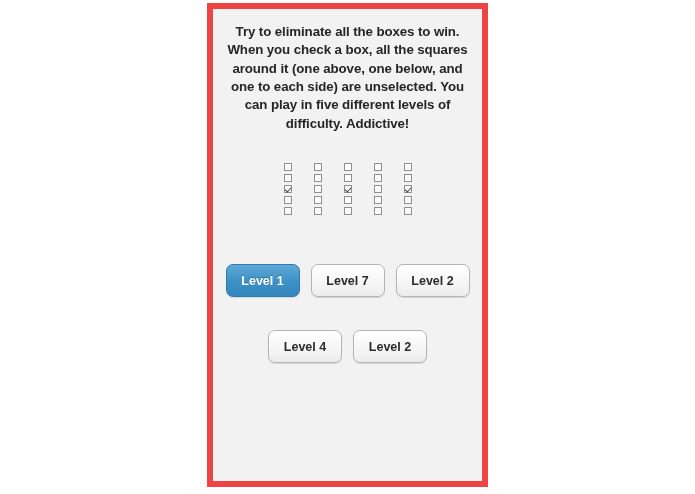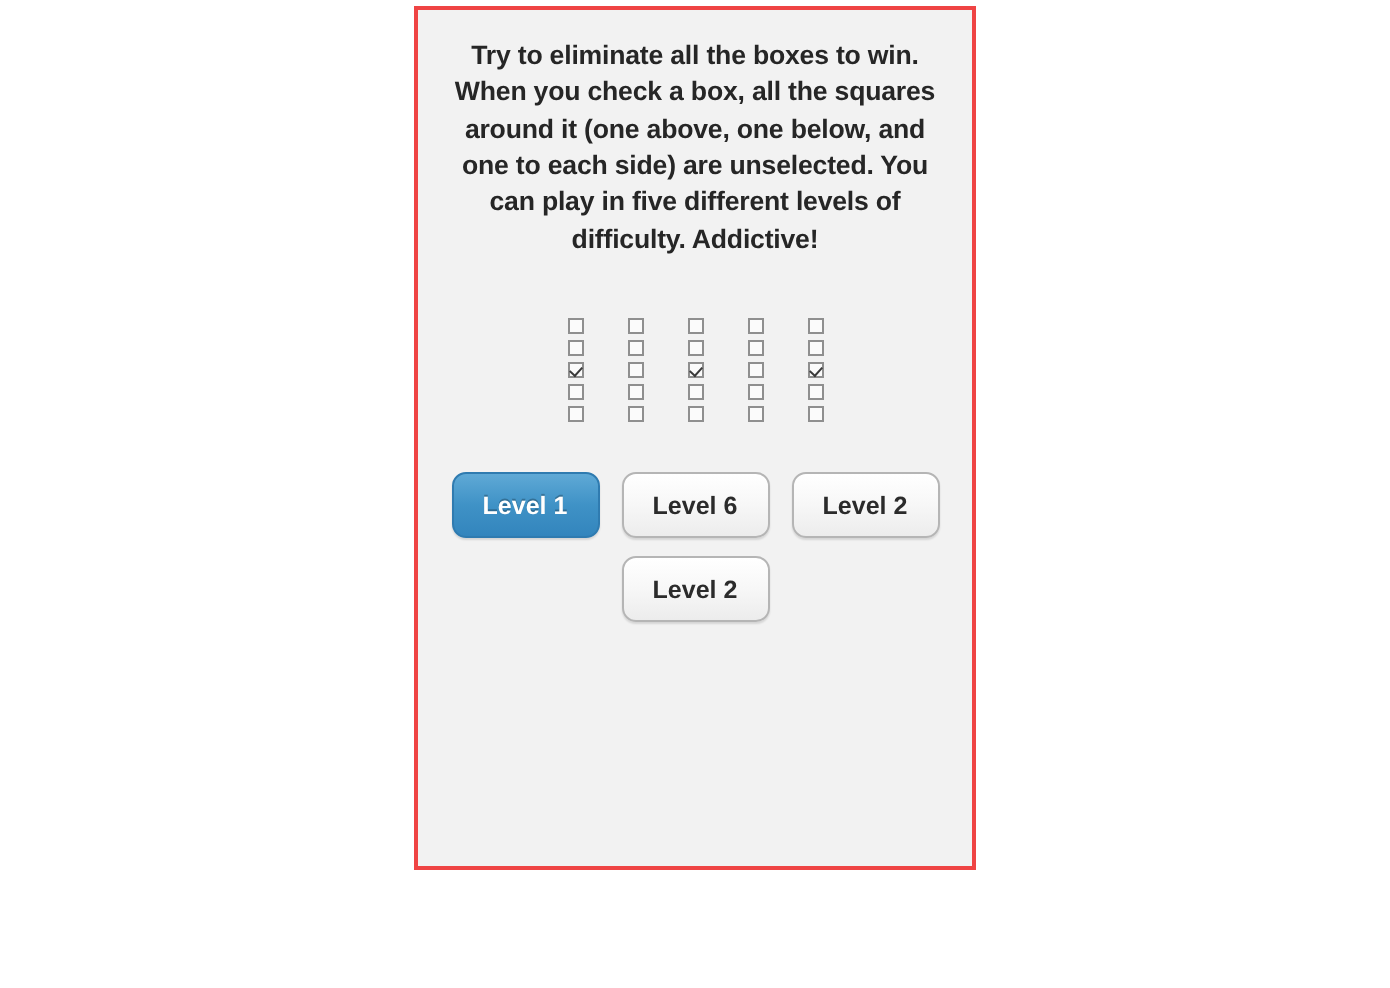--- a/index.html
+++ b/index.html
@@ -11,23 +11,23 @@
     height: 494px;
     background: #ffffff;
     font-family: "Liberation Sans", sans-serif;
     overflow: hidden;
   }
   #app-frame {
     position: absolute;
     left: 207px;
     top: 3px;
     width: 281px;
-    height: 432px;
+    height: 484px;
     background: #f2f2f2;
-    border: 2px solid #ef4444;
+    border: 6px solid #ef4444;
     box-sizing: border-box;
     overflow: hidden;
   }
   #instructions {
     margin: 14px 14px 0 14px;
     text-align: center;
     font-size: 13.3px;
     line-height: 1.38;
     font-weight: bold;
     color: #262626;
@@ -91,20 +91,21 @@
     color: #2b2b2b;
     font-size: 12.5px;
     font-weight: bold;
     font-family: "Liberation Sans", sans-serif;
     display: flex;
     align-items: center;
     justify-content: center;
     box-shadow: 0 1px 1px rgba(0,0,0,0.12);
     cursor: pointer;
     box-sizing: border-box;
+    margin-top: 24px;
   }
   .btn.selected {
     background: linear-gradient(to bottom, #5fa9d6 0%, #3f92c6 50%, #3385bd 100%);
     border: 1px solid #2f7bb0;
     color: #ffffff;
     text-shadow: 0 -1px 0 rgba(0,0,0,0.25);
   }
   .btn.clear-btn {
     min-width: 74px;
   }
@@ -195,26 +196,29 @@
         </div>
       </div>
   </div>
 
   <div id="buttons">
       <div class="btn-row">
         <div class="btn selected">
           <span>Level 1</span>
         </div>
         <div class="btn">
-          <span>Level 6</span>
+          <span>Level 7</span>
         </div>
         <div class="btn">
           <span>Level 2</span>
         </div>
       </div>
       <div class="btn-row">
         <div class="btn">
+          <span>Level 4</span>
+        </div>
+        <div class="btn">
           <span>Level 2</span>
         </div>
       </div>
     </div>
 
 </div>
 
 </body></html>

